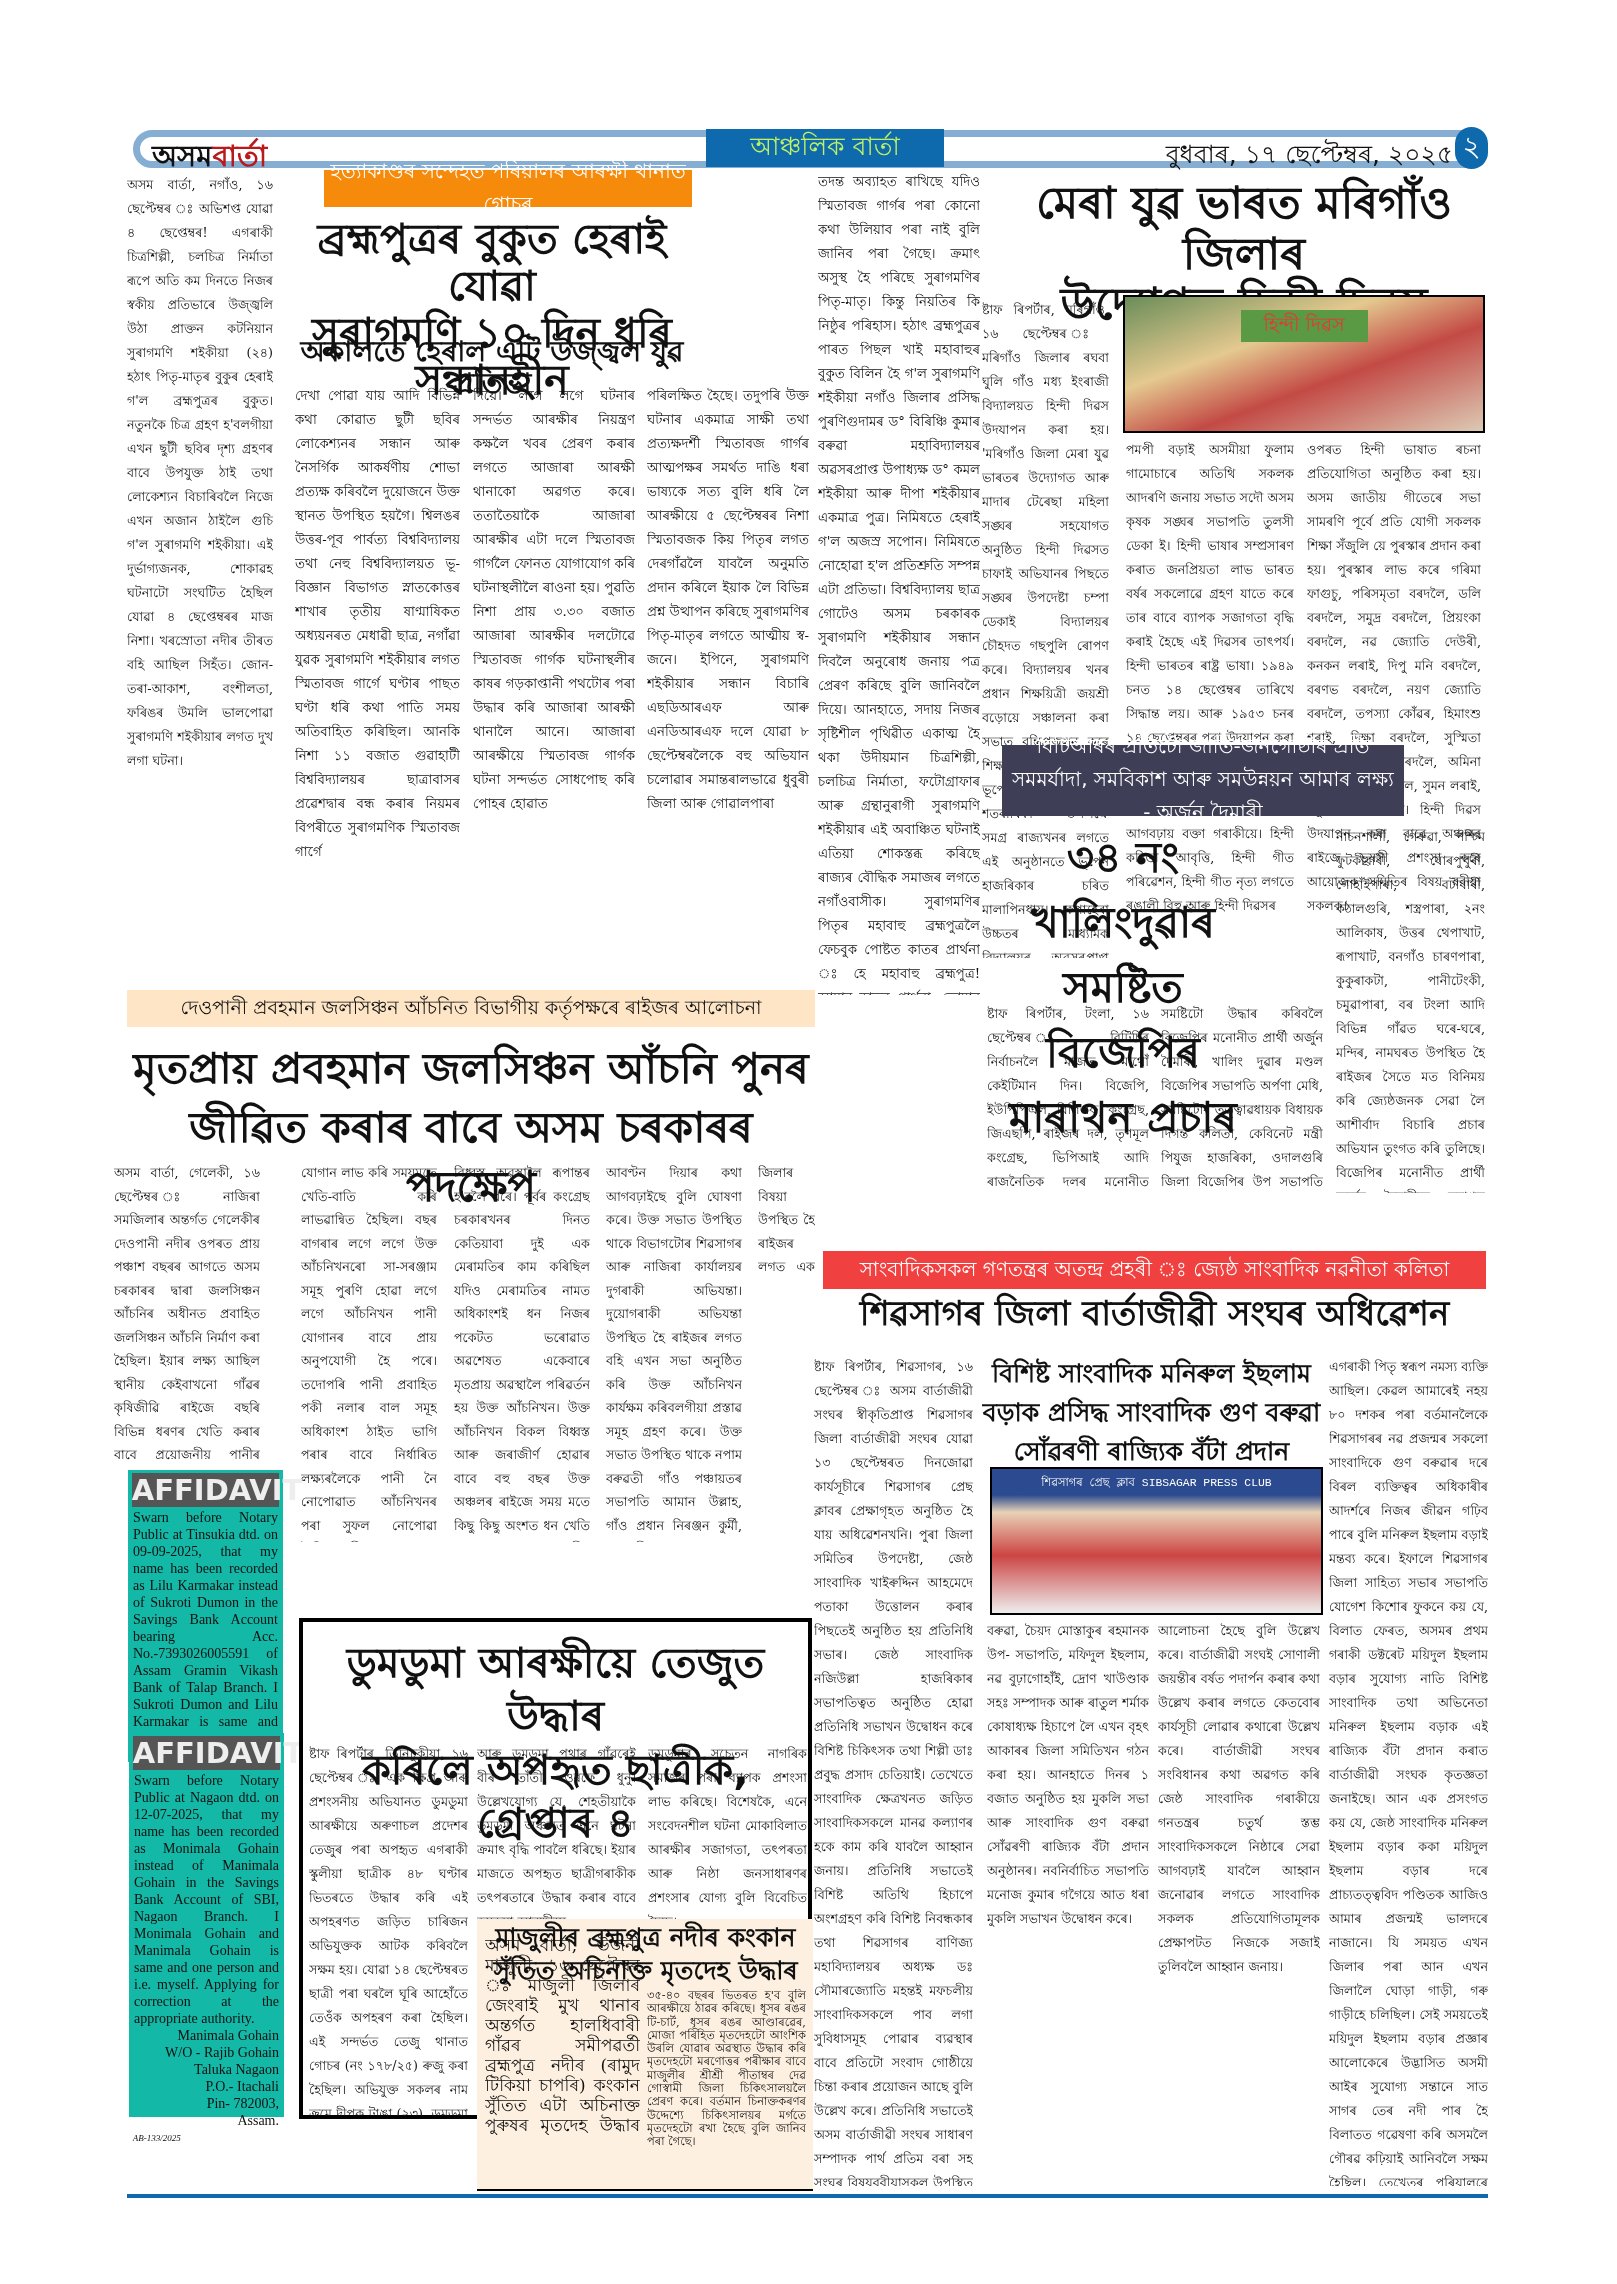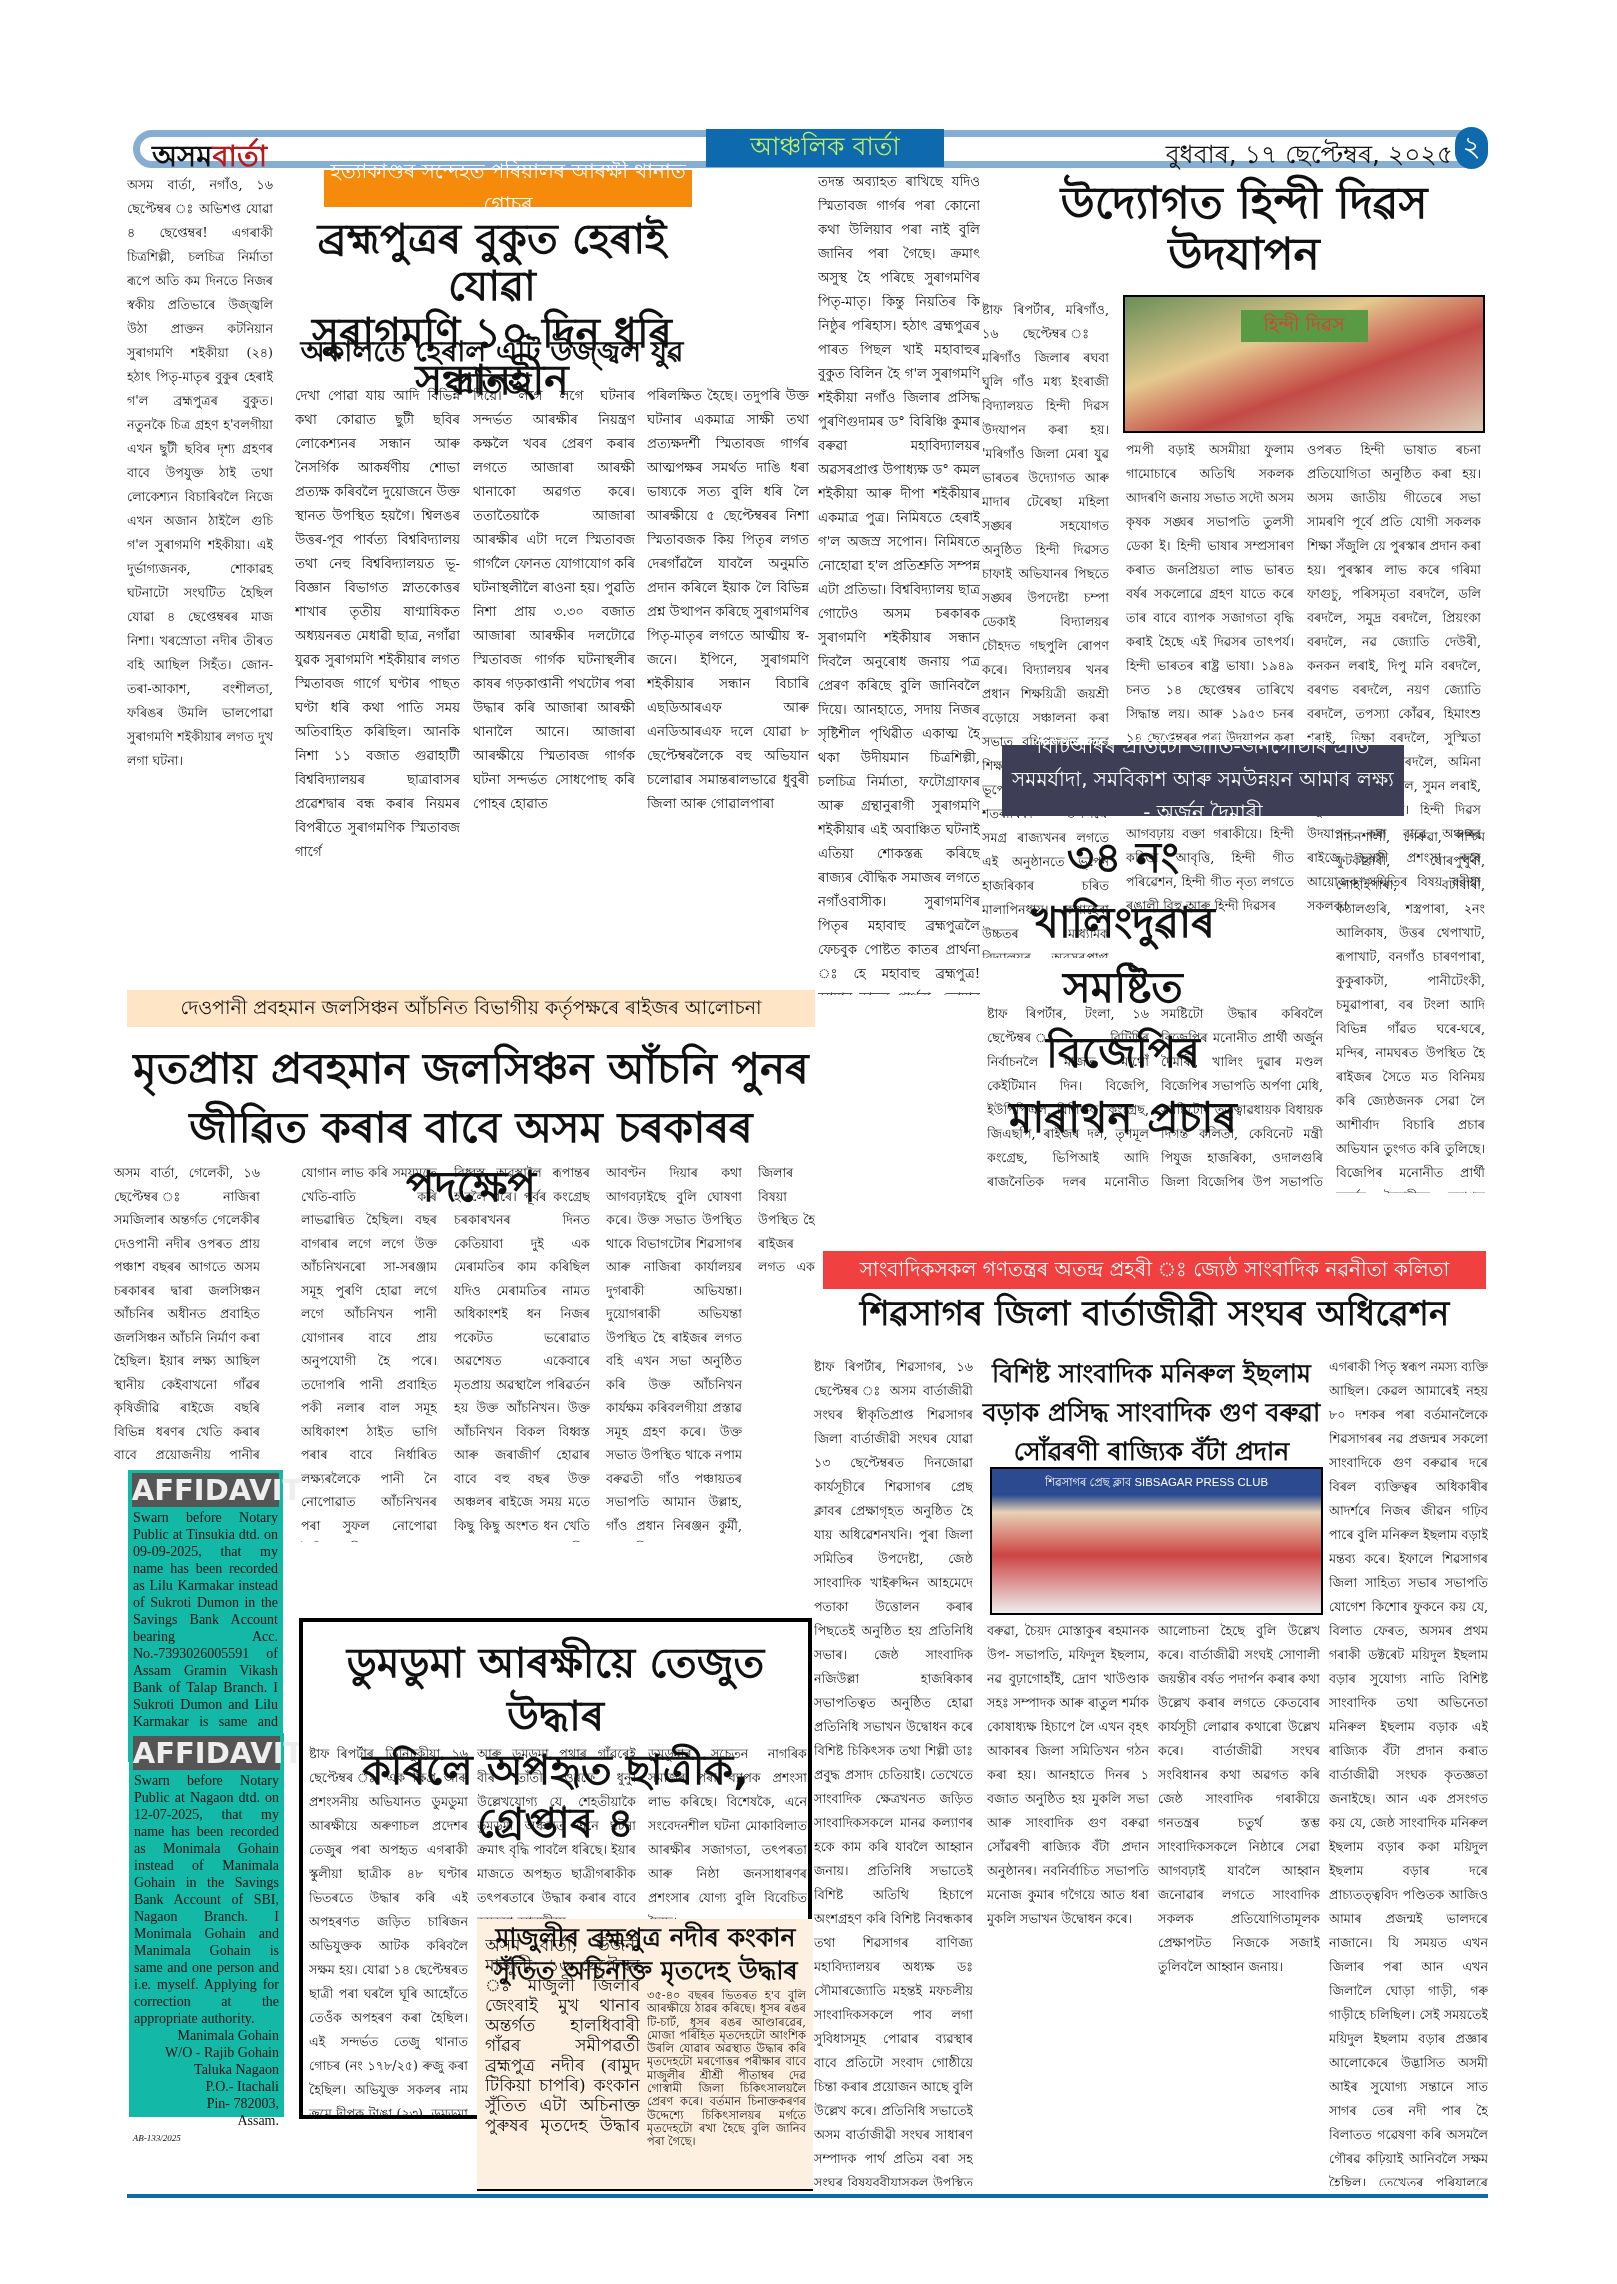--- a/index.html
+++ b/index.html
@@ -43,20 +43,21 @@
 <div class="abs hl" style="left:292px;top:336px;width:400px;font-size:28px">অকালতে হেৰাল এটি উজ্জ্বল যুৱ প্ৰতিভা</div>
 <div class="abs col" style="left:295px;top:384px;width:165px;height:590px">দেখা পোৱা যায় আদি বিভিন্ন কথা কোৱাত ছুটী ছবিৰ লোকেশ্যনৰ সন্ধান আৰু নৈসৰ্গিক আকৰ্ষণীয় শোভা প্ৰত্যক্ষ কৰিবলৈ দুয়োজনে উক্ত স্থানত উপস্থিত হয়গৈ। শ্বিলঙৰ উত্তৰ-পূব পাৰ্বত্য বিশ্ববিদ্যালয় তথা নেহু বিশ্ববিদ্যালয়ত ভূ-বিজ্ঞান বিভাগত স্নাতকোত্তৰ শাখাৰ তৃতীয় ষাণ্মাষিকত অধ্যয়নৰত মেধাৱী ছাত্ৰ, নগাঁৱা যুৱক সুৰাগমণি শইকীয়াৰ লগত স্মিতাবজ গাৰ্গে ঘণ্টাৰ পাছত ঘণ্টা ধৰি কথা পাতি সময় অতিবাহিত কৰিছিল। আনকি নিশা ১১ বজাত গুৱাহাটী বিশ্ববিদ্যালয়ৰ ছাত্ৰাবাসৰ প্ৰৱেশদ্বাৰ বন্ধ কৰাৰ নিয়মৰ বিপৰীতে সুৰাগমণিক স্মিতাবজ গাৰ্গে</div>
 <div class="abs col" style="left:473px;top:384px;width:162px;height:590px">দিয়ে। লগে লগে ঘটনাৰ সন্দৰ্ভত আৰক্ষীৰ নিয়ন্ত্ৰণ কক্ষলৈ খবৰ প্ৰেৰণ কৰাৰ লগতে আজাৰা আৰক্ষী থানাকো অৱগত কৰে। ততাতৈয়াকৈ আজাৰা আৰক্ষীৰ এটা দলে স্মিতাবজ গাৰ্গলৈ ফোনত যোগাযোগ কৰি ঘটনাস্থলীলৈ ৰাওনা হয়। পুৱতি নিশা প্ৰায় ৩.৩০ বজাত আজাৰা আৰক্ষীৰ দলটোৱে স্মিতাবজ গাৰ্গক ঘটনাস্থলীৰ কাষৰ গড়কাপ্তানী পথটোৰ পৰা উদ্ধাৰ কৰি আজাৰা আৰক্ষী থানালৈ আনে। আজাৰা আৰক্ষীয়ে স্মিতাবজ গাৰ্গক ঘটনা সন্দৰ্ভত সোধপোছ কৰি পোহৰ হোৱাত</div>
 <div class="abs col" style="left:647px;top:384px;width:162px;height:590px">পৰিলক্ষিত হৈছে। তদুপৰি উক্ত ঘটনাৰ একমাত্ৰ সাক্ষী তথা প্ৰত্যক্ষদৰ্শী স্মিতাবজ গাৰ্গৰ আত্মপক্ষৰ সমৰ্থত দাঙি ধৰা ভাষ্যকে সত্য বুলি ধৰি লৈ আৰক্ষীয়ে ৫ ছেপ্টেম্বৰৰ নিশা স্মিতাবজক কিয় পিতৃৰ লগত দেৰগাঁৱলৈ যাবলৈ অনুমতি প্ৰদান কৰিলে ইয়াক লৈ বিভিন্ন প্ৰশ্ন উত্থাপন কৰিছে সুৰাগমণিৰ পিতৃ-মাতৃৰ লগতে আত্মীয় স্ব-জনে। ইপিনে, সুৰাগমণি শইকীয়াৰ সন্ধান বিচাৰি এছডিআৰএফ আৰু এনডিআৰএফ দলে যোৱা ৮ ছেপ্টেম্বৰলৈকে বহু অভিযান চলোৱাৰ সমান্তৰালভাৱে ধুবুৰী জিলা আৰু গোৱালপাৰা</div>
 <div class="abs col" style="left:818px;top:170px;width:162px;height:825px">
   <span>তদন্ত অব্যাহত ৰাখিছে যদিও স্মিতাবজ গাৰ্গৰ পৰা কোনো কথা উলিয়াব পৰা নাই বুলি জানিব পৰা গৈছে। ক্ৰমাৎ অসুস্থ হৈ পৰিছে সুৰাগমণিৰ পিতৃ-মাতৃ। কিন্তু নিয়তিৰ কি নিষ্ঠুৰ পৰিহাস। হঠাৎ ব্ৰহ্মপুত্ৰৰ পাৰত পিছল খাই মহাবাহুৰ বুকুত বিলিন হৈ গ'ল সুৰাগমণি শইকীয়া নগাঁও জিলাৰ প্ৰসিদ্ধ পুৰণিগুদামৰ ড° বিৰিঞ্চি কুমাৰ বৰুৱা মহাবিদ্যালয়ৰ অৱসৰপ্ৰাপ্ত উপাধ্যক্ষ ড° কমল শইকীয়া আৰু দীপা শইকীয়াৰ একমাত্ৰ পুত্ৰ। নিমিষতে হেৰাই গ'ল অজস্ৰ সপোন। নিমিষতে নোহোৱা হ'ল প্ৰতিশ্ৰুতি সম্পন্ন এটা প্ৰতিভা। বিশ্ববিদ্যালয় ছাত্ৰ গোটেও অসম চৰকাৰক সুৰাগমণি শইকীয়াৰ সন্ধান দিবলৈ অনুৰোধ জনায় পত্ৰ প্ৰেৰণ কৰিছে বুলি জানিবলৈ দিয়ে। আনহাতে, সদায় নিজৰ সৃষ্টিশীল পৃথিৱীত একাত্ম হৈ থকা উদীয়মান চিত্ৰশিল্পী, চলচিত্ৰ নিৰ্মাতা, ফটোগ্ৰাফাৰ আৰু গ্ৰন্থানুৰাগী সুৰাগমণি শইকীয়াৰ এই অবাঞ্চিত ঘটনাই এতিয়া শোকস্তব্ধ কৰিছে ৰাজ্যৰ বৌদ্ধিক সমাজৰ লগতে নগাঁওবাসীক।</span>
   <b>সুৰাগমণিৰ পিতৃৰ মহাবাহু ব্ৰহ্মপুত্ৰলৈ ফেচবুক পোষ্টত কাতৰ প্ৰাৰ্থনা ঃ</b> <span>হে মহাবাহু ব্ৰহ্মপুত্ৰ! আমাৰ কাতৰ প্ৰাৰ্থনা, তোমাৰ বিশাল বুকুৰপৰা আমাৰ পুত্ৰক মুক্ত কৰি দিয়া। পাৰৰ শুকান বালিত মূৰ দোৱাইছো বললুইত আমাক কৃপা কৰা। আজি দহ দিন ৯ ৰাতি সি ঘৰলৈ ঘূৰি অহা নাই। বৰলুইতৰ জলৰাশিয়ে তাৰ আকৰ্ষণ আছিল সঁচা। তাৰ অতি শোভাত জীৱন কিবা অলপ বহস্যৰ সন্ধান কৰি "ব্ৰহ্মপুত্ৰ" সুৰাগমণি শইকীয়াৰ অন্যতম প্ৰিয় বিষয় আছিল, তাৰ ছবিৰ মাজেদি প্ৰাণ নিৰ্মাণ কৰিছিল। মোক দৰ্শন দিয়া; সি ঘূৰি আহক। বাৰেক অগণন আত্মীয়ই চেতন-অচেতনত বিনাই আছে। বৰলুইত আমাৰ কাতৰ প্ৰাৰ্থনা শুনিছানে?</span>
 </div>
 
 <div class="abs hl" style="left:990px;top:178px;width:508px;font-size:44px">
+  <div>মেৰা যুৱ ভাৰত মৰিগাঁও জিলাৰ</div>
   <div>উদ্যোগত হিন্দী দিৱস উদযাপন</div>
 </div>
 <div class="abs col" style="left:982px;top:298px;width:127px;height:660px;font-size:12.7px">
   <b>ষ্টাফ ৰিপৰ্টাৰ, মৰিগাঁও, ১৬ ছেপ্টেম্বৰ</b> <span>ঃ মৰিগাঁও জিলাৰ ৰঘবা ঘুলি গাঁও মধ্য ইংৰাজী বিদ্যালয়ত হিন্দী দিৱস উদযাপন কৰা হয়। 'মৰিগাঁও জিলা মেৰা যুৱ ভাৰতৰ উদ্যোগত আৰু মাদাৰ টেৰেছা মহিলা সঙ্ঘৰ সহযোগত অনুষ্ঠিত হিন্দী দিৱসত চাফাই অভিযানৰ পিছতে সঙ্ঘৰ উপদেষ্টা চম্পা ডেকাই বিদ্যালয়ৰ চৌহদত গছপুলি ৰোপণ কৰে। বিদ্যালয়ৰ খনৰ প্ৰধান শিক্ষয়িত্ৰী জয়শ্ৰী বড়োয়ে সঞ্চালনা কৰা সভাত বন্তিপ্ৰজ্বলন কৰে শিক্ষক মহেন্দ্ৰ বৰদলৈয়ে। ভূপেন হাজৰিকাৰ জন্ম শতবাৰ্ষিকী উপলক্ষে সমগ্ৰ ৰাজ্যখনৰ লগতে এই অনুষ্ঠানতে ভূপেন হাজৰিকাৰ চৰিত মালাপিনধায়। কপাহেৰা উচ্চতৰ মাধ্যমিক বিদ্যালয়ৰ অৱসৰপ্ৰাপ্ত শিক্ষক দেবেন দাস দেৱে। আদৰণি ভাষণ আগবঢ়ায় শিক্ষক কমলজিৎ ডেকাই। আমন্ত্ৰিত অতিথি হিচাপে উপস্থিত থাকি ভাষণ আগবঢ়ায় চিকাৰ বড়ী এভাৰ গ্ৰীণ এনজিঅ'ৰ মুখ্য কাৰ্য্যবাহী বিষয়া অসীম বৰদলৈ আৰু জাগীৰোডৰ প্ৰগতিশীল কৃষক নাৰায়ণ শইকীয়াই। পূৰ্বা বড়া আৰু</span>
 </div>
 <div class="abs photo" style="left:1123px;top:295px;width:362px;height:138px">
   <div style="margin:12.7px auto;width:127px;background:#5a9a44;color:#e33;font-size:19px;text-align:center;font-family:'DejaVu Sans',sans-serif">হিন্দী দিৱস</div>
 </div>
 <div class="abs col" style="left:1126px;top:438px;width:168px;height:527px;font-size:12.7px">পমপী বড়াই অসমীয়া ফুলাম গামোচাৰে অতিথি সকলক আদৰণি জনায় সভাত সদৌ অসম কৃষক সঙ্ঘৰ সভাপতি তুলসী ডেকা ই। হিন্দী ভাষাৰ সম্প্ৰসাৰণ কৰাত জনপ্ৰিয়তা লাভ ভাৰত বৰ্ষৰ সকলোৱে গ্ৰহণ যাতে কৰে তাৰ বাবে ব্যাপক সজাগতা বৃদ্ধি কৰাই হৈছে এই দিৱসৰ তাৎপৰ্য। হিন্দী ভাৰতৰ ৰাষ্ট্ৰ ভাষা। ১৯৪৯ চনত ১৪ ছেপ্তেম্বৰ তাৰিখে সিদ্ধান্ত লয়। আৰু ১৯৫৩ চনৰ ১৪ ছেপ্তেম্বৰৰ পৰা উদযাপন কৰা হয় হিন্দী দিৱস। ১ পৰা ১৪ ছেপ্তেম্বৰ লৈ হিন্দী পখেক উদযাপন কৰা হয়। এইবক্তব্য আগবঢ়ায় বক্তা গৰাকীয়ে। হিন্দী কবিতা আবৃত্তি, হিন্দী গীত পৰিৱেশন, হিন্দী গীত নৃত্য লগতে ৰঙালী বিহু আৰু হিন্দী দিৱসৰ</div>
 <div class="abs col" style="left:1307px;top:438px;width:174px;height:527px;font-size:12.7px">ওপৰত হিন্দী ভাষাত ৰচনা প্ৰতিযোগিতা অনুষ্ঠিত কৰা হয়। অসম জাতীয় গীতেৰে সভা সামৰণি পূৰ্বে প্ৰতি যোগী সকলক শিক্ষা সঁজুলি য়ে পুৰস্কাৰ প্ৰদান কৰা হয়। পুৰস্কাৰ লাভ কৰে গৰিমা ফাগুচু, পৰিসমৃতা বৰদলৈ, ডলি বৰদলৈ, সমুদ্ৰ বৰদলৈ, প্ৰিয়ংকা বৰদলৈ, নৱ জ্যোতি দেউৰী, কনকন লৰাই, দিপু মনি বৰদলৈ, বৰণভ বৰদলৈ, নয়ণ জ্যোতি বৰদলৈ, তপস্যা কোঁৱৰ, হিমাংশু শৰাই, দিক্ষা বৰদলৈ, সুস্মিতা বৰদলৈ, দিমপী বৰদলৈ, অমিনা লৰাই, অৰ্পনা বৰদলৈ, সুমন লৰাই, টনু শ্ৰী বৰদলৈয়ে। হিন্দী দিৱস উদযাপন কৰা বাবে অঞ্চলৰ ৰাইজে ভূয়সী প্ৰশংসা কৰে আয়োজক সমিতিৰ বিষয় ববীয়া সকলক।</div>
@@ -137,20 +138,20 @@
 <div class="abs hl" style="left:818px;top:1294px;width:673px;font-size:34px">শিৱসাগৰ জিলা বাৰ্তাজীৱী সংঘৰ অধিৱেশন</div>
 <div class="abs col" style="left:814px;top:1355px;width:159px;height:831px;font-size:12.7px">
   <b>ষ্টাফ ৰিপৰ্টাৰ, শিৱসাগৰ, ১৬ ছেপ্টেম্বৰ</b> <span>ঃ অসম বাৰ্তাজীৱী সংঘৰ স্বীকৃতিপ্ৰাপ্ত শিৱসাগৰ জিলা বাৰ্তাজীৱী সংঘৰ যোৱা ১৩ ছেপ্টেম্বৰত দিনজোৱা কাৰ্যসূচীৰে শিৱসাগৰ প্ৰেছ ক্লাবৰ প্ৰেক্ষাগৃহত অনুষ্ঠিত হৈ যায় অধিৱেশনখনি। পুৰা জিলা সমিতিৰ উপদেষ্টা, জেষ্ঠ সাংবাদিক খাইৰুদ্দিন আহমেদে পতাকা উত্তোলন কৰাৰ পিছতেই অনুষ্ঠিত হয় প্ৰতিনিধি সভাৰ। জেষ্ঠ সাংবাদিক নজিউল্লা হাজৰিকাৰ সভাপতিত্বত অনুষ্ঠিত হোৱা প্ৰতিনিধি সভাখন উদ্বোধন কৰে বিশিষ্ট চিকিৎসক তথা শিল্পী ডাঃ প্ৰবুদ্ধ প্ৰসাদ চেতিয়াই। তেখেতে সাংবাদিক ক্ষেত্ৰখনত জড়িত সাংবাদিকসকলে মানৱ কল্যাণৰ হকে কাম কৰি যাবলৈ আহ্বান জনায়। প্ৰতিনিধি সভাতেই বিশিষ্ট অতিথি হিচাপে অংশগ্ৰহণ কৰি বিশিষ্ট নিবন্ধকাৰ তথা শিৱসাগৰ বাণিজ্য মহাবিদ্যালয়ৰ অধ্যক্ষ ডঃ সৌমাৰজ্যোতি মহন্তই মফচলীয় সাংবাদিকসকলে পাব লগা সুবিধাসমূহ পোৱাৰ ব্যৱস্থাৰ বাবে প্ৰতিটো সংবাদ গোষ্ঠীয়ে চিন্তা কৰাৰ প্ৰয়োজন আছে বুলি উল্লেখ কৰে। প্ৰতিনিধি সভাতেই অসম বাৰ্তাজীৱী সংঘৰ সাধাৰণ সম্পাদক পাৰ্থ প্ৰতিম বৰা সহ সংঘৰ বিষয়ববীয়াসকল উপস্থিত থাকে।</span>
 </div>
 <div class="abs hl" style="left:977px;top:1355px;width:349px;font-size:25px;line-height:1.55">
   <div>বিশিষ্ট সাংবাদিক মনিৰুল ইছলাম</div>
   <div>বড়াক প্ৰসিদ্ধ সাংবাদিক গুণ বৰুৱা</div>
   <div>সোঁৱৰণী ৰাজ্যিক বঁটা প্ৰদান</div>
 </div>
 <div class="abs photo" style="left:990px;top:1467px;width:333px;height:148px;background:linear-gradient(180deg,#2b4a8f 0%,#2b4a8f 18%,#e8d2b6 30%,#c44 60%,#eee 100%)">
-  <div style="color:#fff;font-size:11.4px;text-align:center;margin-top:5px;font-family:Liberation Sans, sans-serif">শিৱসাগৰ প্ৰেছ ক্লাব SIBSAGAR PRESS CLUB</div>
+  <div style="color:#fff;font-size:11.4px;text-align:center;margin-top:5px;font-family:Liberation Mono, monospace">শিৱসাগৰ প্ৰেছ ক্লাব SIBSAGAR PRESS CLUB</div>
 </div>
 <div class="abs col" style="left:987px;top:1619px;width:162px;height:571px;font-size:12.7px">বৰুৱা, চৈয়দ মোস্তাকুৰ ৰহমানক উপ- সভাপতি, মফিদুল ইছলাম, নৱ বুঢ়াগোহাঁই, দ্ৰোণ খাউণ্ডাক সহঃ সম্পাদক আৰু ৰাতুল শৰ্মাক কোষাধ্যক্ষ হিচাপে লৈ এখন বৃহৎ আকাৰৰ জিলা সমিতিখন গঠন কৰা হয়। আনহাতে দিনৰ ১ বজাত অনুষ্ঠিত হয় মুকলি সভা আৰু সাংবাদিক গুণ বৰুৱা সোঁৱৰণী ৰাজ্যিক বঁটা প্ৰদান অনুষ্ঠানৰ। নবনিৰ্বাচিত সভাপতি মনোজ কুমাৰ গগৈয়ে আত ধৰা মুকলি সভাখন উদ্বোধন কৰে।</div>
 <div class="abs col" style="left:1158px;top:1619px;width:162px;height:571px;font-size:12.7px">আলোচনা হৈছে বুলি উল্লেখ কৰে। বাৰ্তাজীৱী সংঘই সোণালী জয়ন্তীৰ বৰ্ষত পদাৰ্পন কৰাৰ কথা উল্লেখ কৰাৰ লগতে কেতবোৰ কাৰ্যসূচী লোৱাৰ কথাৰো উল্লেখ কৰে। বাৰ্তাজীৱী সংঘৰ সংবিধানৰ কথা অৱগত কৰি জেষ্ঠ সাংবাদিক গৰাকীয়ে গনতন্ত্ৰৰ চতুৰ্থ স্তম্ভ সাংবাদিকসকলে নিষ্ঠাৰে সেৱা আগবঢ়াই যাবলৈ আহ্বান জনোৱাৰ লগতে সাংবাদিক সকলক প্ৰতিযোগিতামূলক প্ৰেক্ষাপটত নিজকে সজাই তুলিবলৈ আহ্বান জনায়।</div>
 <div class="abs col" style="left:1329px;top:1355px;width:159px;height:831px;font-size:12.7px">এগৰাকী পিতৃ স্বৰূপ নমস্য ব্যক্তি আছিল। কেৱল আমাৰেই নহয় ৮০ দশকৰ পৰা বৰ্তমানলৈকে শিৱসাগৰৰ নৱ প্ৰজন্মৰ সকলো সাংবাদিকে গুণ বৰুৱাৰ দৰে বিৰল ব্যক্তিত্বৰ অধিকাৰীৰ আদৰ্শৰে নিজৰ জীৱন গঢ়িব পাৰে বুলি মনিৰুল ইছলাম বড়াই মন্তব্য কৰে। ইফালে শিৱসাগৰ জিলা সাহিত্য সভাৰ সভাপতি যোগেশ কিশোৰ ফুকনে কয় যে, বিলাত ফেৰত, অসমৰ প্ৰথম গৰাকী ডক্টৰেট ময়িদুল ইছলাম বড়াৰ সুযোগ্য নাতি বিশিষ্ট সাংবাদিক তথা অভিনেতা মনিৰুল ইছলাম বড়াক এই ৰাজ্যিক বঁটা প্ৰদান কৰাত বাৰ্তাজীৱী সংঘক কৃতজ্ঞতা জনাইছে। আন এক প্ৰসংগত কয় যে, জেষ্ঠ সাংবাদিক মনিৰুল ইছলাম বড়াৰ ককা ময়িদুল ইছলাম বড়াৰ দৰে প্ৰাচ্যতত্ত্ববিদ পণ্ডিতক আজিও আমাৰ প্ৰজন্মই ভালদৰে নাজানে। যি সময়ত এখন জিলাৰ পৰা আন এখন জিলালৈ ঘোড়া গাড়ী, গৰু গাড়ীহে চলিছিল। সেই সময়তেই ময়িদুল ইছলাম বড়াৰ প্ৰজ্ঞাৰ আলোকেৰে উদ্ভাসিত অসমী আইৰ সুযোগ্য সন্তানে সাত সাগৰ তেৰ নদী পাৰ হৈ বিলাতত গৱেষণা কৰি অসমলৈ গৌৰৱ কঢ়িয়াই আনিবলৈ সক্ষম হৈছিল। তেখেতৰ পৰিয়ালৰে সন্তান মনিৰুলে সাংবাদিকতাৰ সমান্তৰালভাৱে অভিনয়ৰ জগতখনকো সমৃদ্ধ কৰিছে।</div>
 
 <div class="abs rule" style="left:127px;top:2194px;width:1361px"></div>
 
 
 </body></html>

